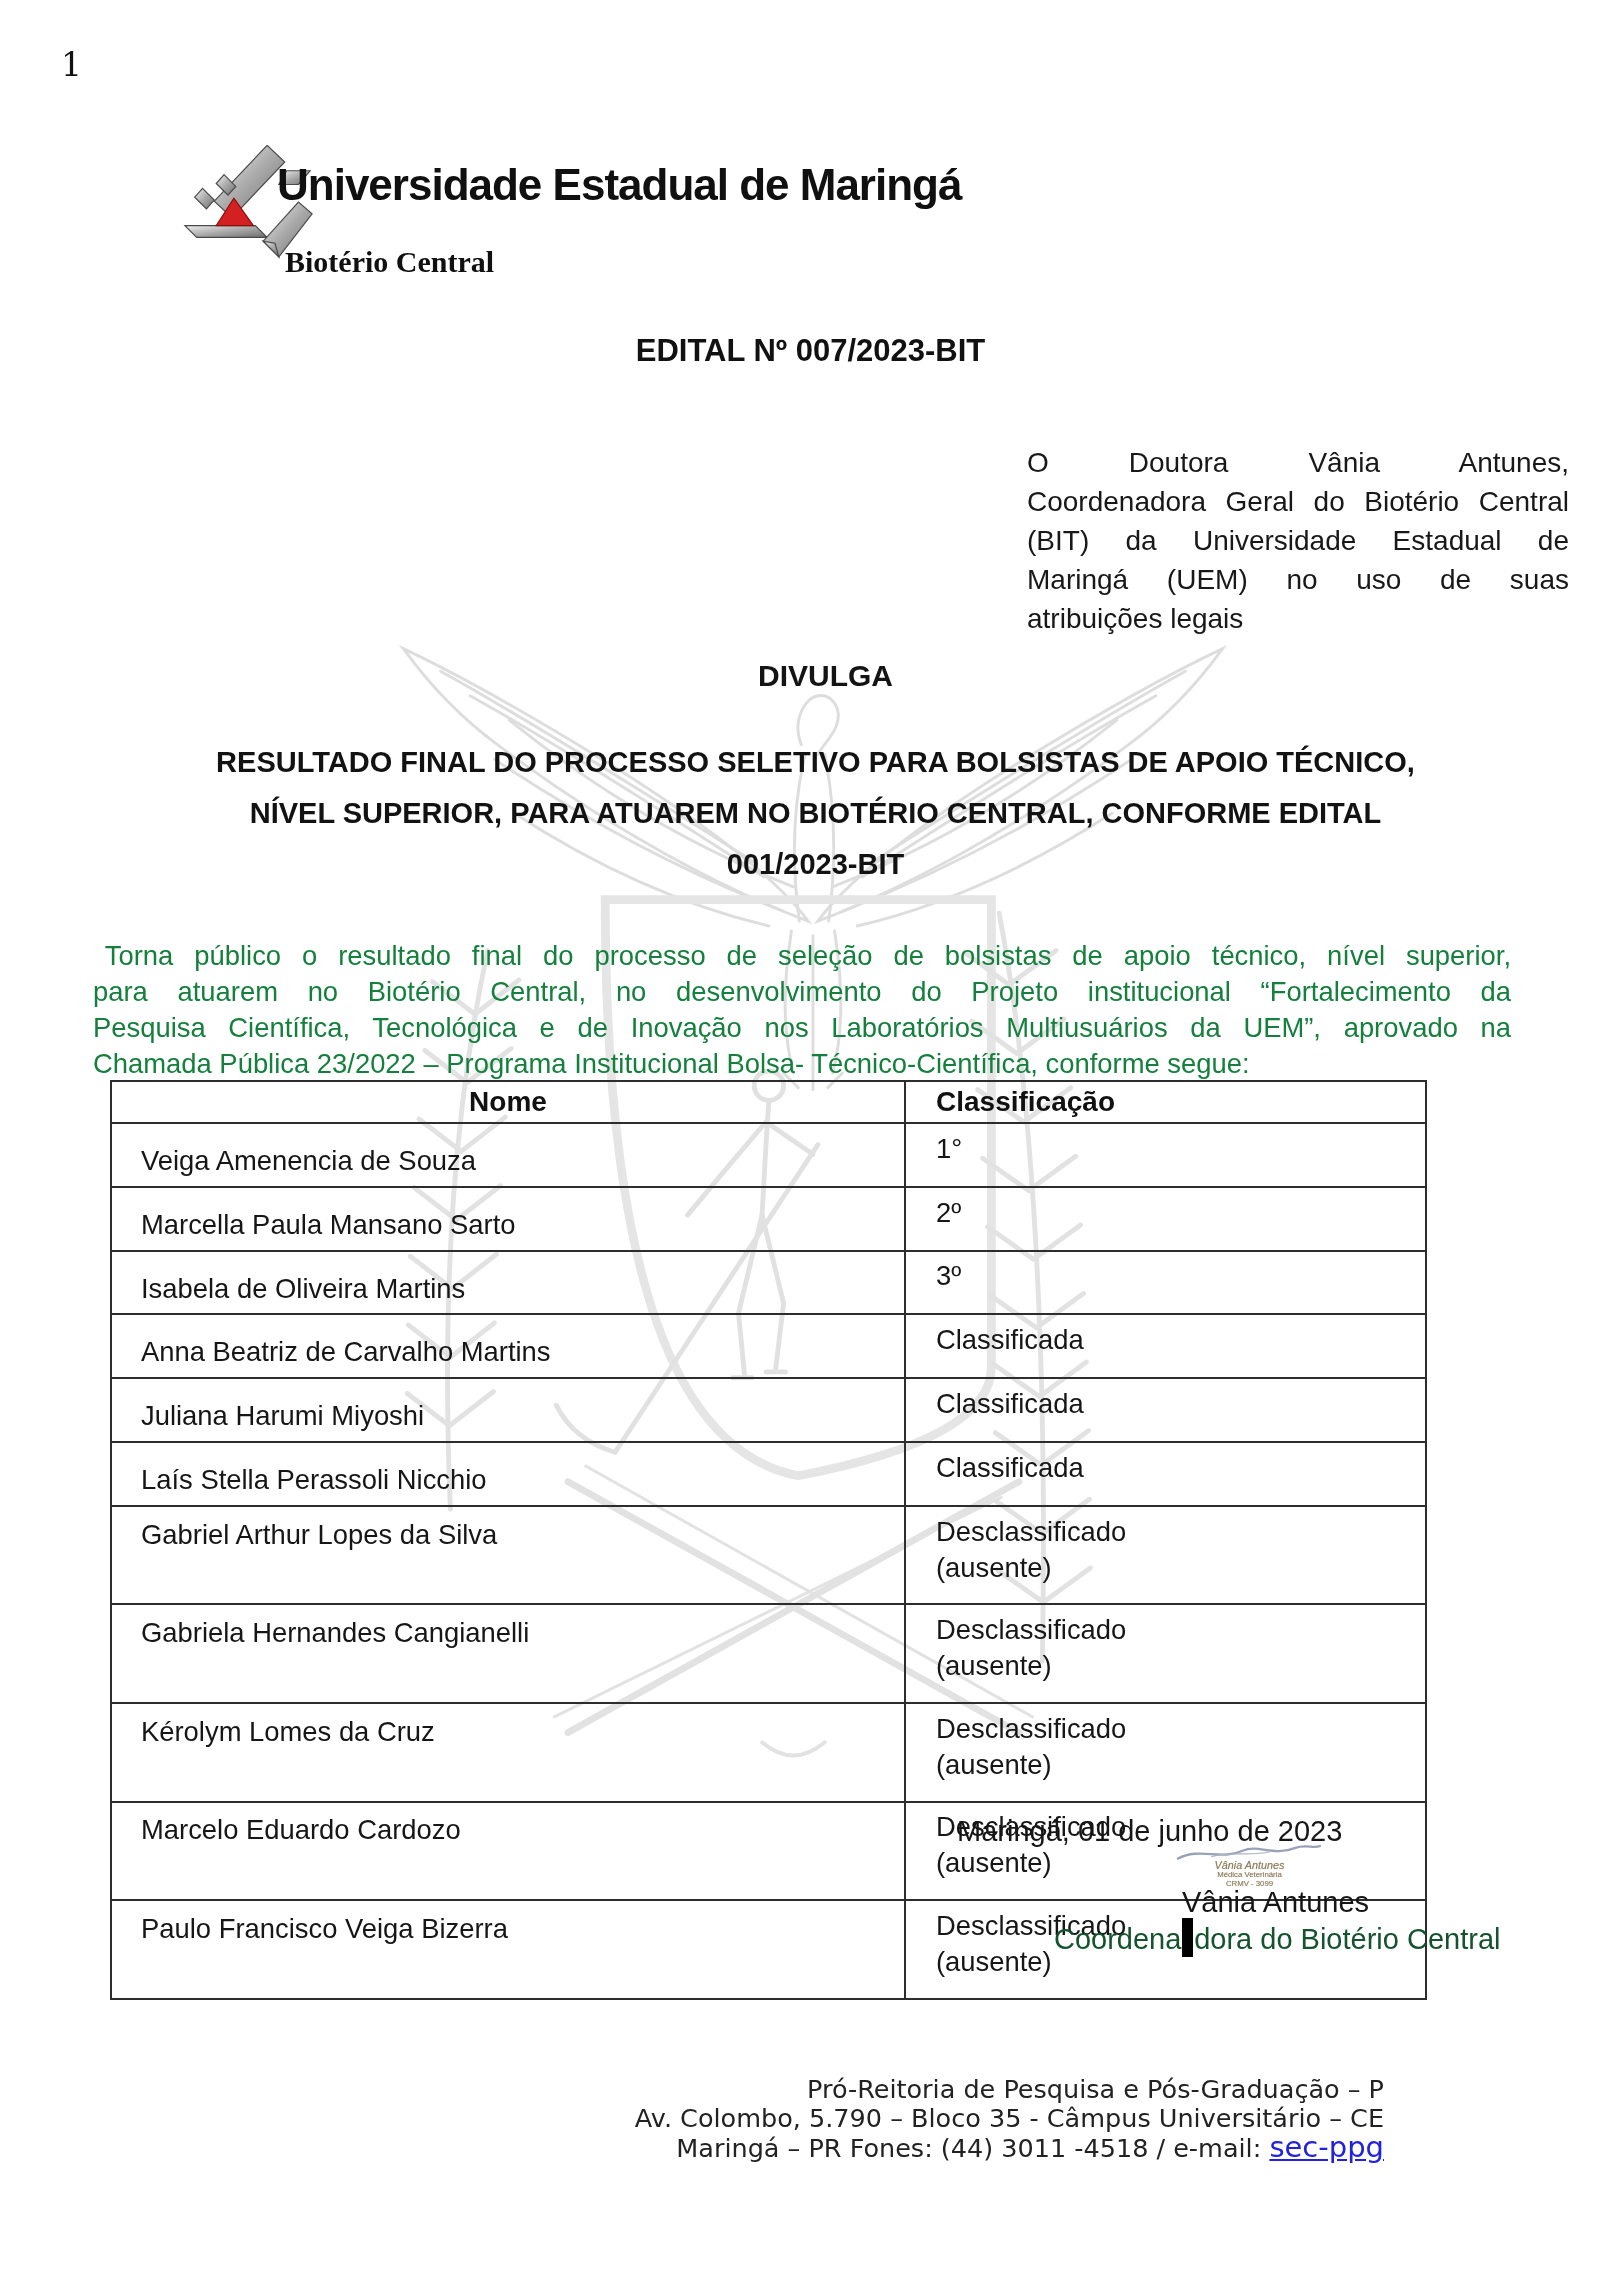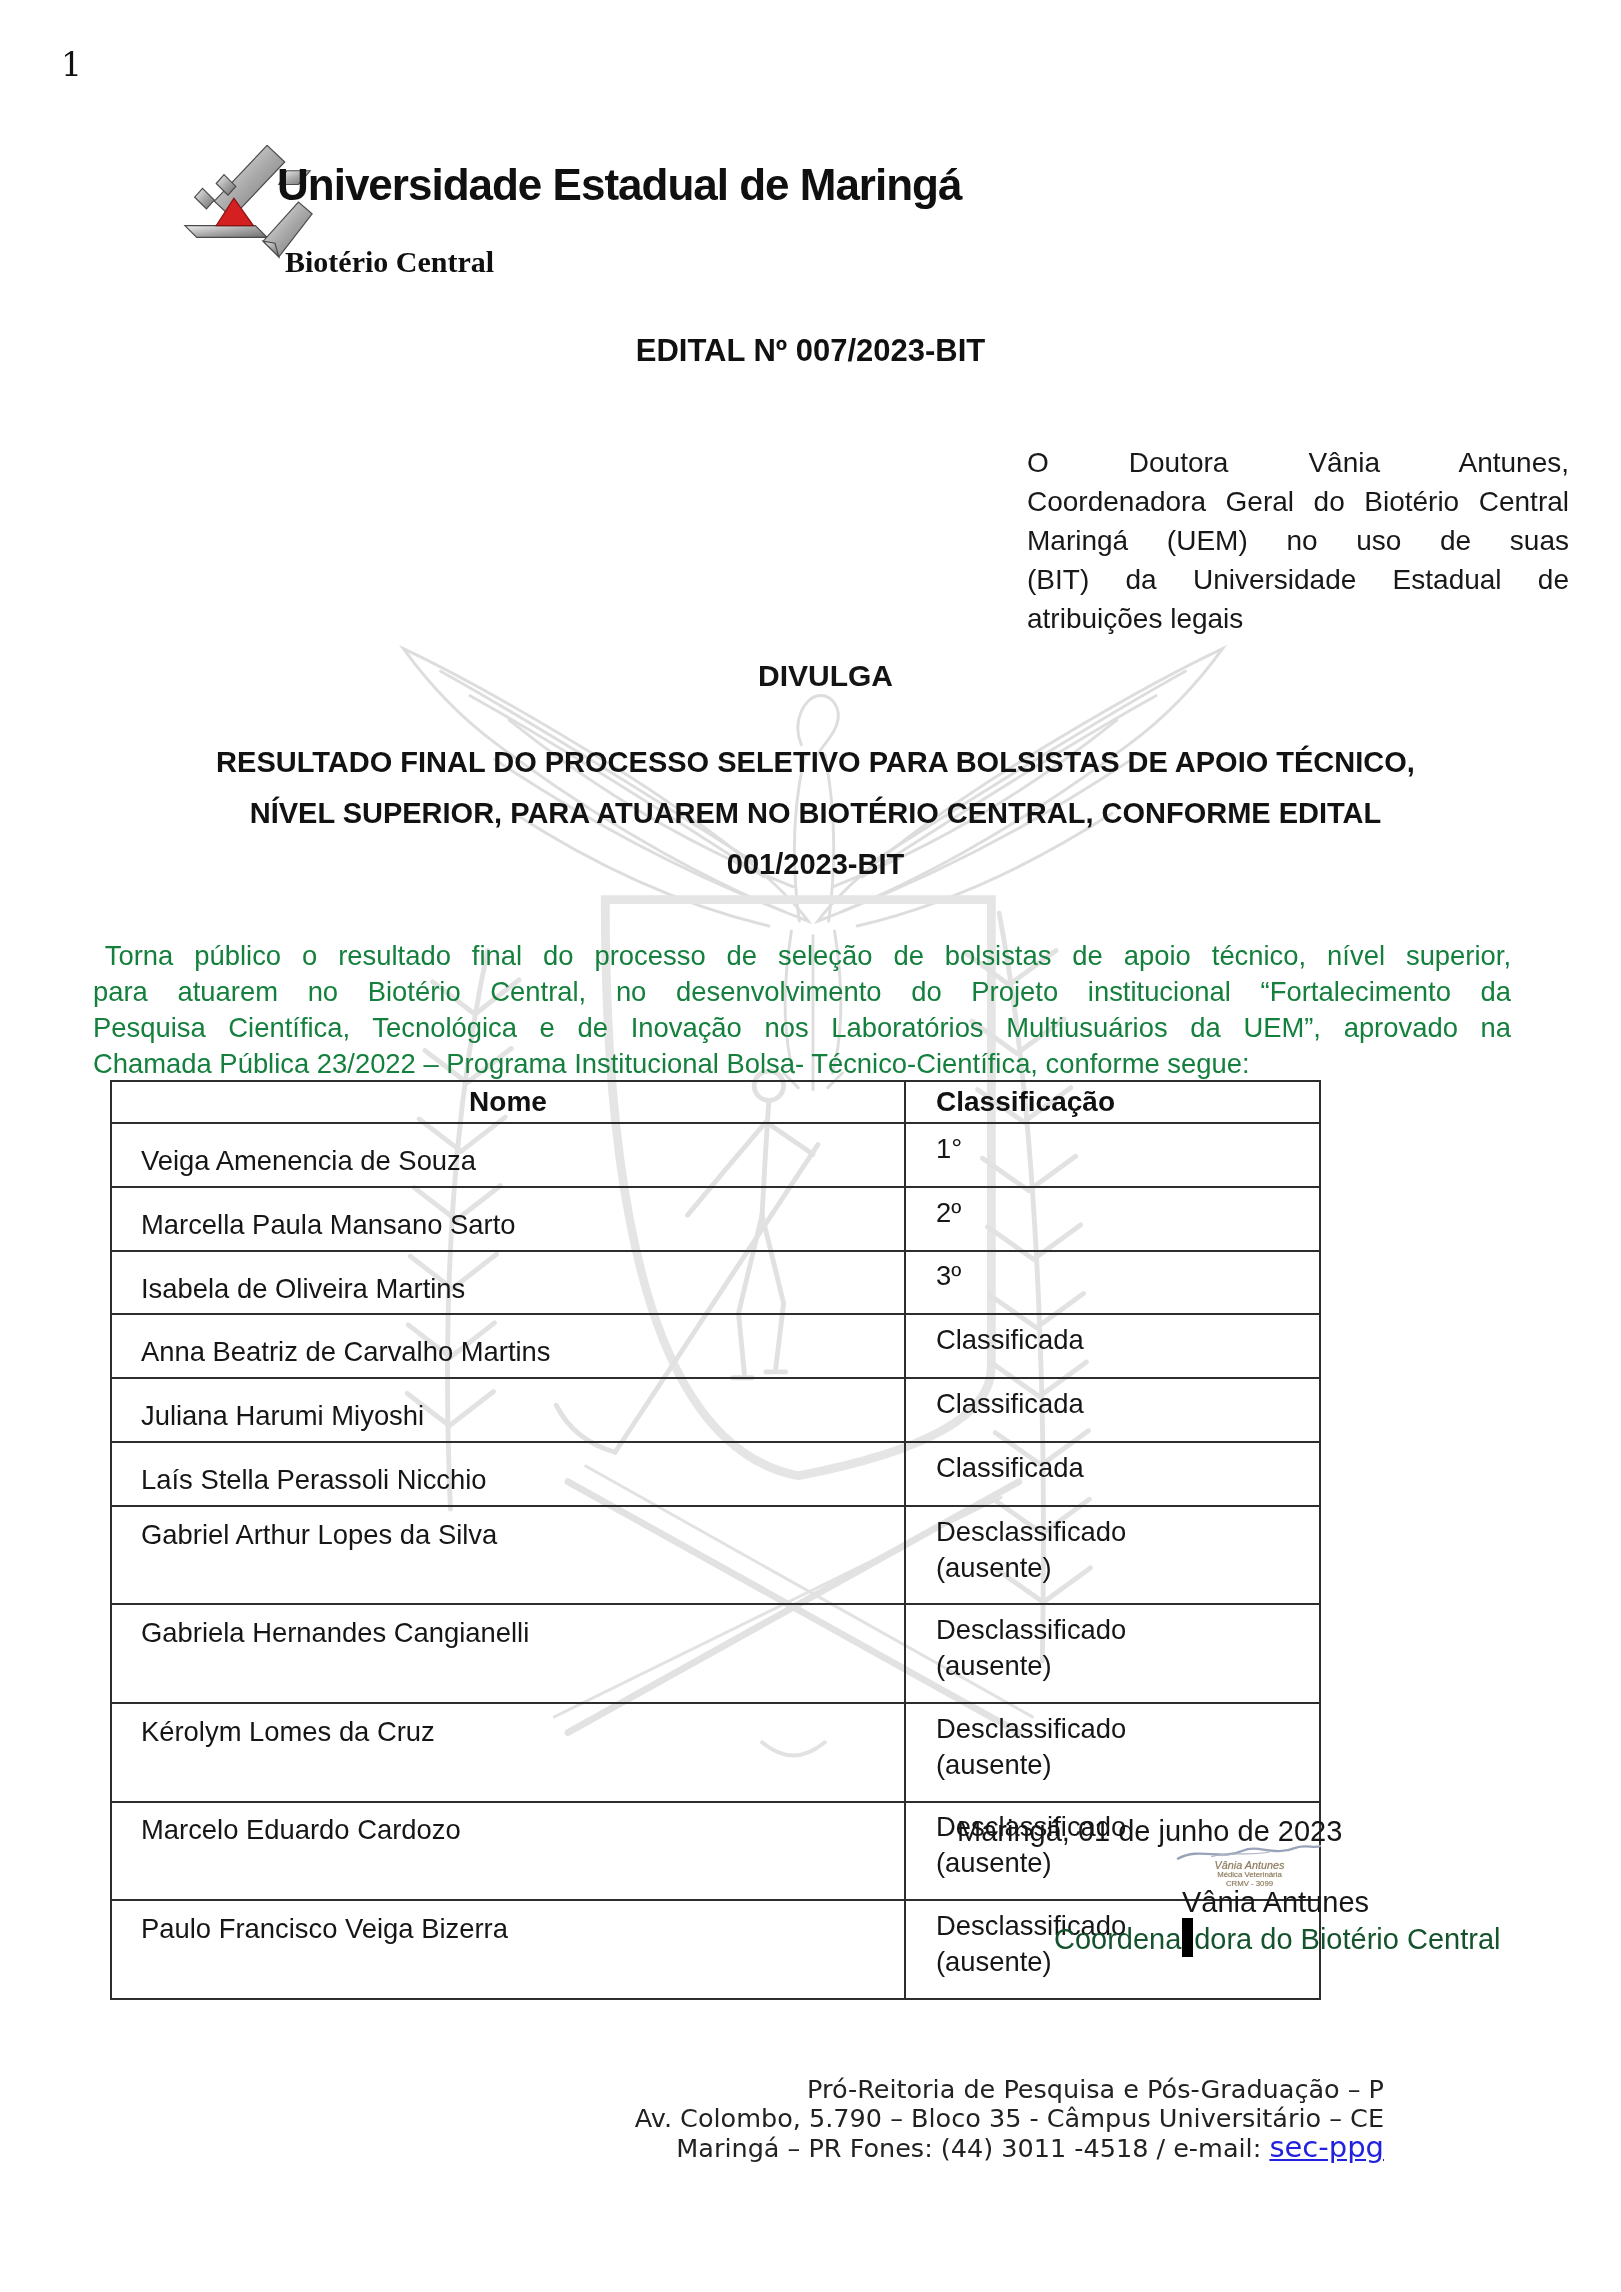--- a/index.html
+++ b/index.html
@@ -34,21 +34,21 @@
   .result-title div{white-space:nowrap;}
   
   .bodytext{left:93px;top:938px;width:1418px;}
   .bodytext .bl{
     white-space:nowrap;text-align:justify;text-align-last:justify;
     font-size:27.4px;line-height:36px;color:#15803d;
   }
   .bodytext .bl:first-child{padding-left:11.8px;}
   .bodytext .bl:last-child{text-align-last:left;}
   
-  .results{left:110px;top:1080px;width:1211px;border-collapse:collapse;table-layout:fixed;background:transparent;padding-left:48px;}
+  .results{left:110px;top:1080px;width:1317px;border-collapse:collapse;table-layout:fixed;background:transparent;padding-left:48px;}
   .results col.c1{width:794px;}
   .results td,.results th{border:2px solid #2d2d2d;border-top-width:2.9px;border-bottom-width:2.9px;padding:0;background:transparent;}
   .results th{height:40px;font:700 28px "Liberation Sans", sans-serif;color:#111;}
   .results th.h-nome{text-align:center;}
   .results th.h-class{text-align:left;padding-left:30px;}
   .results tr.single td{height:53px;}
   .results tr.tall td{height:76px;}
   .results td.col-name{vertical-align:bottom;padding:0 7.8px 8.8px 29px;font-size:27.4px;color:#161616;}
   .results tr.tall td.col-name{vertical-align:top;padding-top:11.8px;}
   .results td.col-class{vertical-align:top;padding:6.9px 3.9px 0 30px;font-size:27.4px;line-height:36px;color:#161616;white-space:pre-line;}
@@ -170,22 +170,22 @@
   </svg>
 
   <div class="abs uni-title">Universidade Estadual de Maringá</div>
   <div class="abs uni-unit">Biotério Central</div>
 
   <div class="abs edital-title">EDITAL Nº 007/2023-BIT</div>
 
   <div class="abs preamble">
     <div class="pl">O Doutora Vânia Antunes,</div>
     <div class="pl">Coordenadora Geral do Biotério Central</div>
+    <div class="pl">(BIT) da Universidade Estadual de</div>
     <div class="pl">Maringá (UEM) no uso de suas</div>
-    <div class="pl">(BIT) da Universidade Estadual de</div>
     <div class="pl">atribuições legais</div>
   </div>
 
   <div class="abs divulga">DIVULGA</div>
 
   <div class="abs result-title">
     <div>RESULTADO FINAL DO PROCESSO SELETIVO PARA BOLSISTAS DE APOIO TÉCNICO,</div>
     <div>NÍVEL SUPERIOR, PARA ATUAREM NO BIOTÉRIO CENTRAL, CONFORME EDITAL</div>
     <div>001/2023-BIT</div>
   </div>

